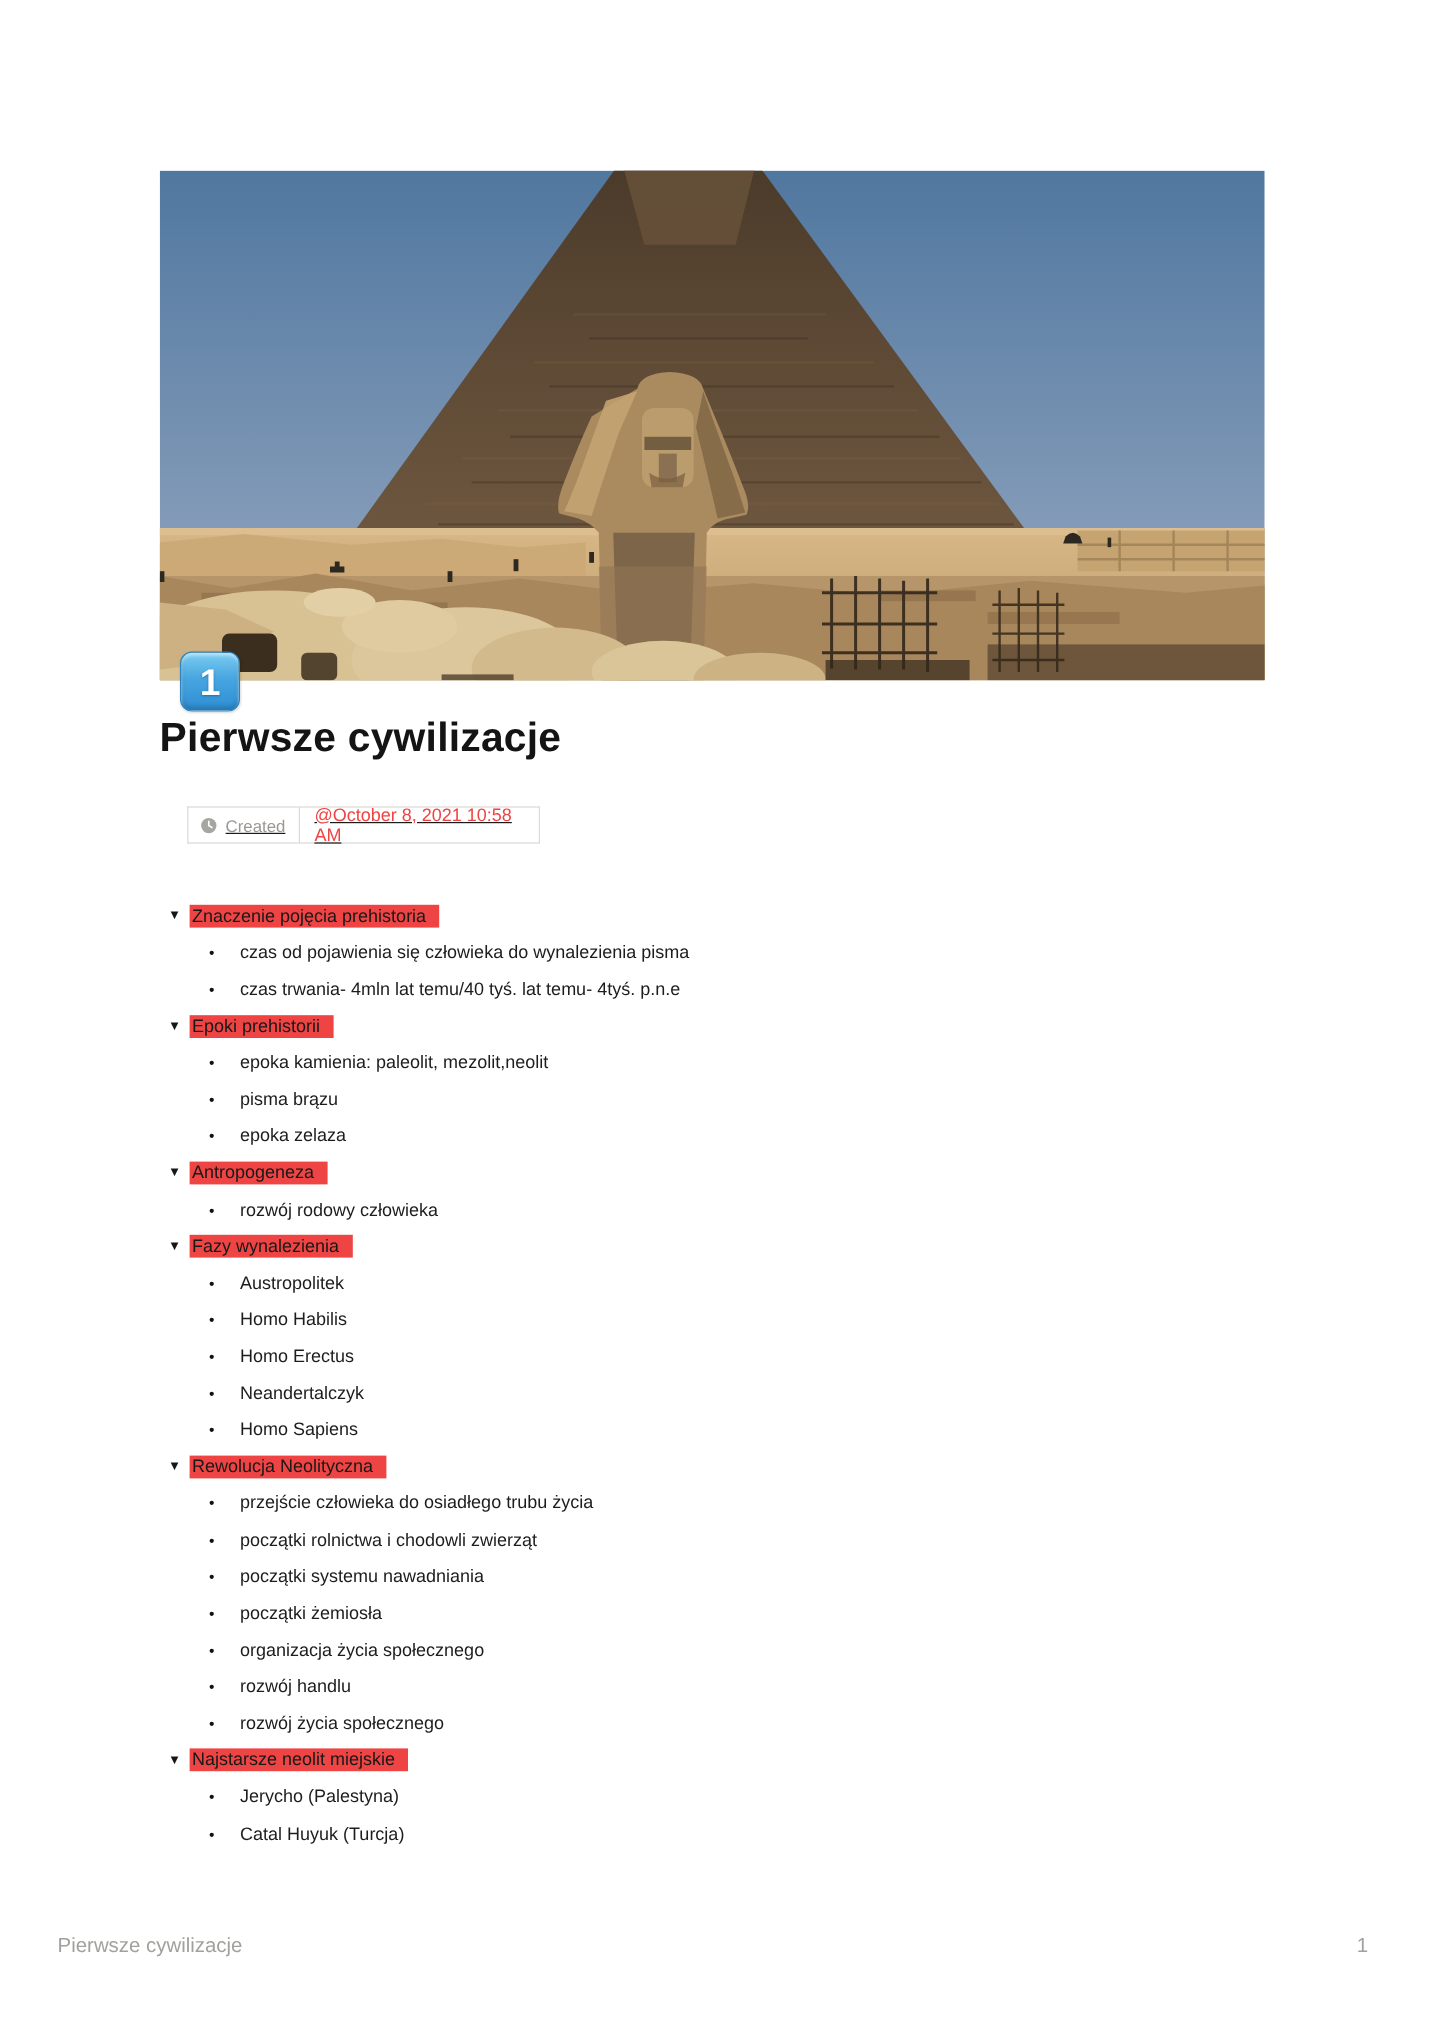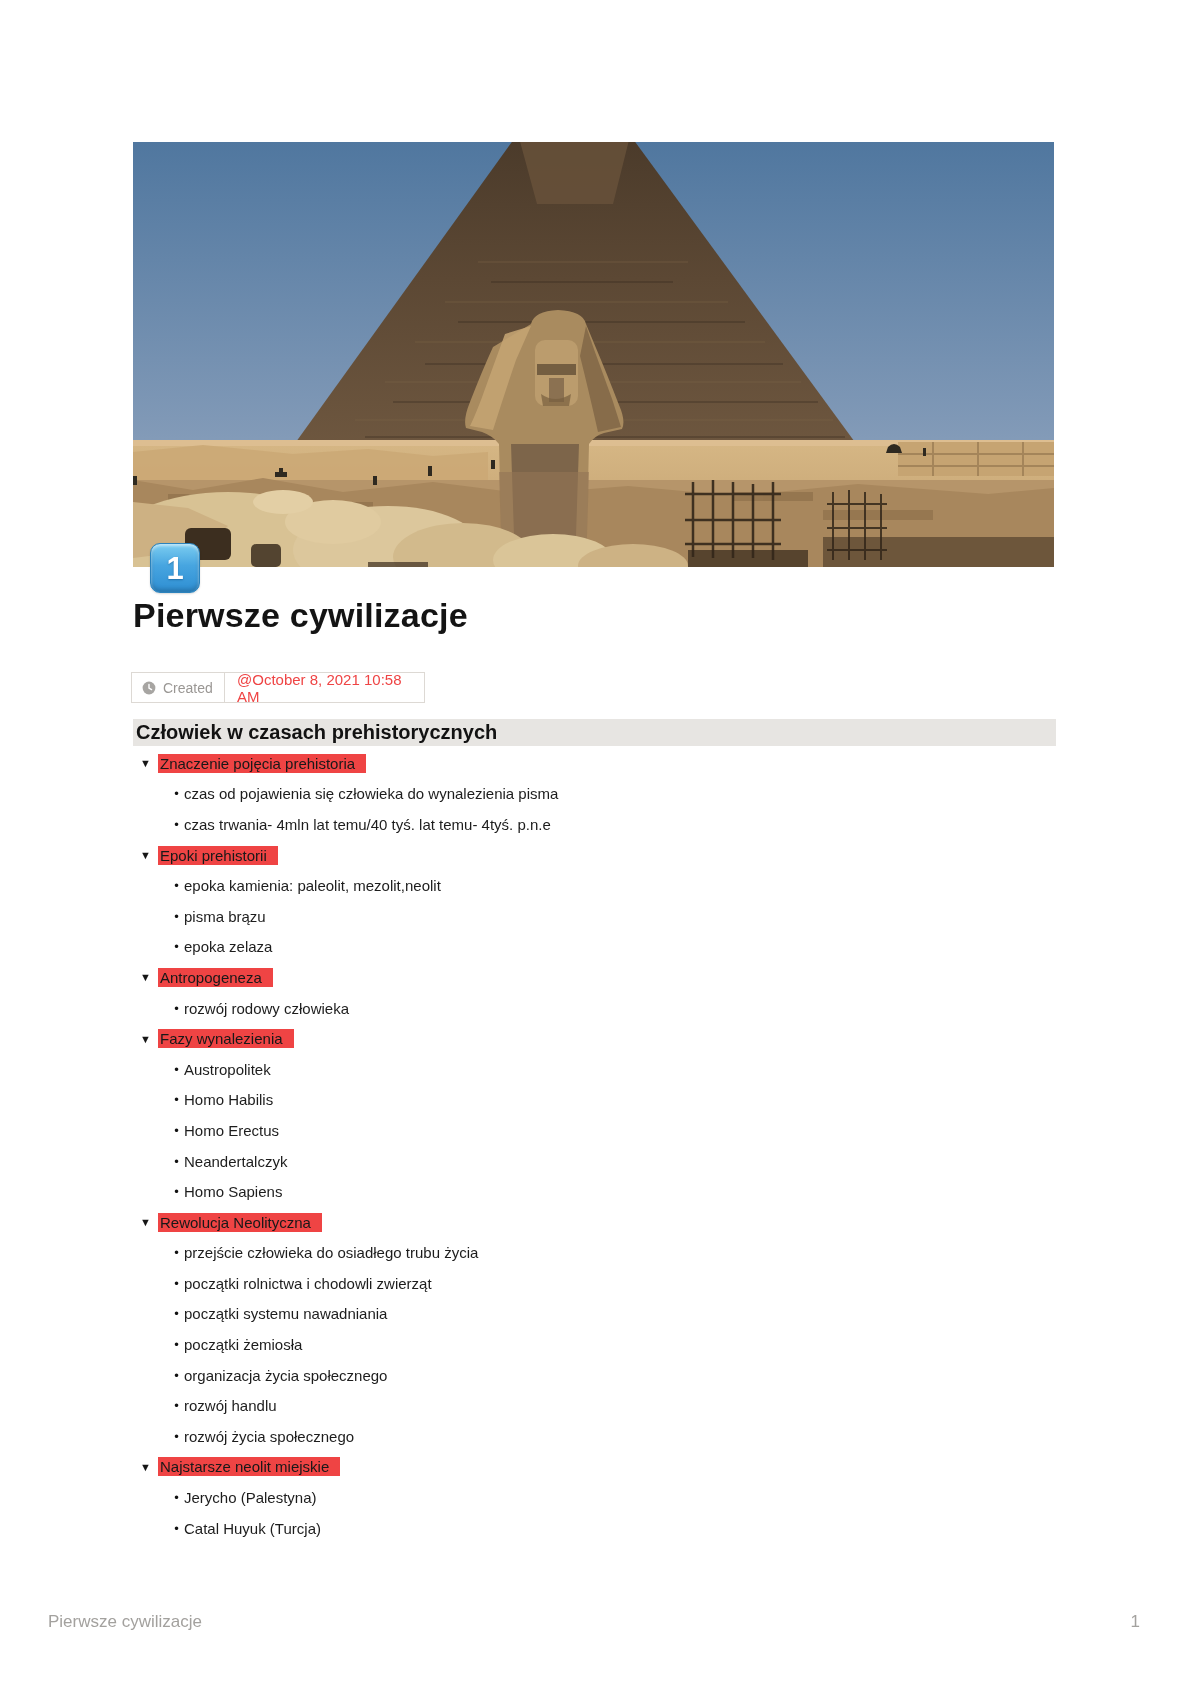--- a/index.html
+++ b/index.html
@@ -18,37 +18,37 @@
     box-shadow:inset 0 2px 3px rgba(255,255,255,.55), inset 0 -3px 4px rgba(0,0,0,.18), 0 1px 2px rgba(0,0,0,.15);
     display:flex;align-items:center;justify-content:center;z-index:3;
   }
   .page-icon .num{
     color:#fff;font-size:31px;font-weight:bold;line-height:1;
     text-shadow:0 1px 2px rgba(0,60,110,.45);
   }
   
   .title{position:absolute;left:133px;top:596px;font-size:34px;font-weight:bold;color:#141414;letter-spacing:.2px;}
   
-  .props{position:absolute;left:131px;top:672px;display:flex;font-size:14px;height:31px;}
+  .props{position:absolute;left:156px;top:672px;display:flex;font-size:14px;height:31px;text-decoration:underline;}
   .props .cell{border:1px solid #ddd9d4;display:flex;align-items:center;box-sizing:border-box;height:31px;}
   .props .cell.key{width:93px;padding-left:10px;color:#9a9794;gap:7px;border-right:none;}
   .props .cell.val{width:201px;padding-left:12px;color:#ef4444;font-size:15px;}
   .clock{width:14px;height:14px;flex:0 0 auto;}
   
   .section-heading{
     position:absolute;left:133px;top:719px;width:923px;height:27px;background:#e7e5e2;
     font-size:20px;font-weight:bold;color:#121212;line-height:27px;padding-left:3px;box-sizing:border-box;
   }
   
   .content{position:absolute;left:133px;top:748px;width:923px;}
   .line{height:30.6px;display:flex;align-items:center;font-size:15px;}
   .toggle-line .tri{width:13px;font-size:11px;color:#161616;margin-left:7px;flex:0 0 auto;}
   .toggle-line .toggle-label{background:#ef4444;padding:1px 11px 1px 2px;margin-left:5px;color:#181818;}
   .bullet-line .dot{width:13px;text-align:center;margin-left:37px;flex:0 0 auto;font-size:13px;color:#111;}
-  .bullet-line .bullet-text{margin-left:1px;color:#1d1d1d;}
+  .bullet-line .bullet-text{margin-left:17px;color:#1d1d1d;}
   
   .footer{
     position:absolute;left:48px;right:60px;top:1612px;display:flex;justify-content:space-between;
     font-size:17px;color:#a3a19e;
   }
 </style>
 </head>
 <body>
 
 <div class="page">
@@ -168,21 +168,20 @@
         <circle cx="7" cy="7" r="6.4" fill="#a7a5a2"></circle>
         <path d="M7 3.4 V7 L9.6 8.6" stroke="#ffffff" stroke-width="1.4" fill="none" stroke-linecap="round"></path>
       </svg>
       <span>Created</span>
     </div>
     <div class="cell val">
       <span>@October 8, 2021 10:58 AM</span>
     </div>
   </div>
 
-  <div class="section-heading">Człowiek w czasach prehistorycznych</div>
 
   <div class="content">
     <div>
 
         <div class="toggle-block">
           <div class="line toggle-line">
             <span class="tri">▼</span>
             <span class="toggle-label">Znaczenie pojęcia prehistoria</span>
           </div>
           <div class="bullets">

